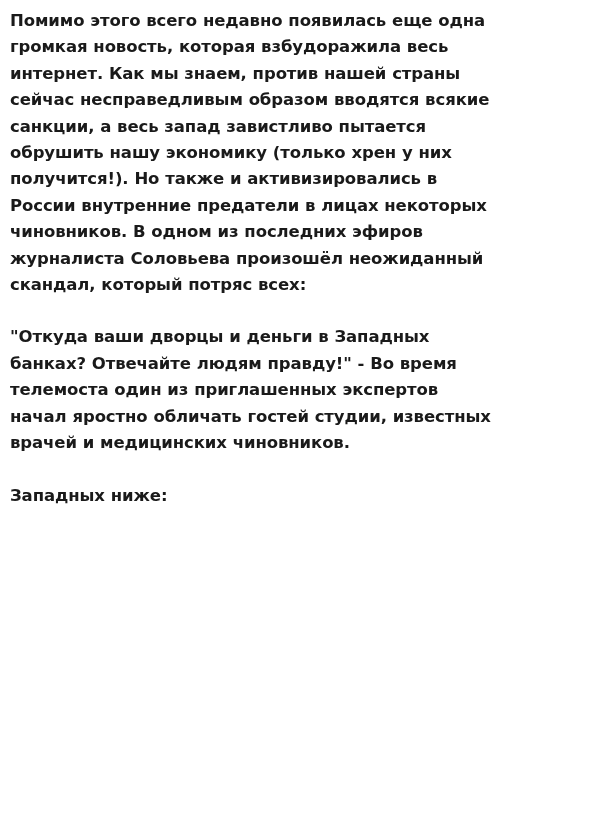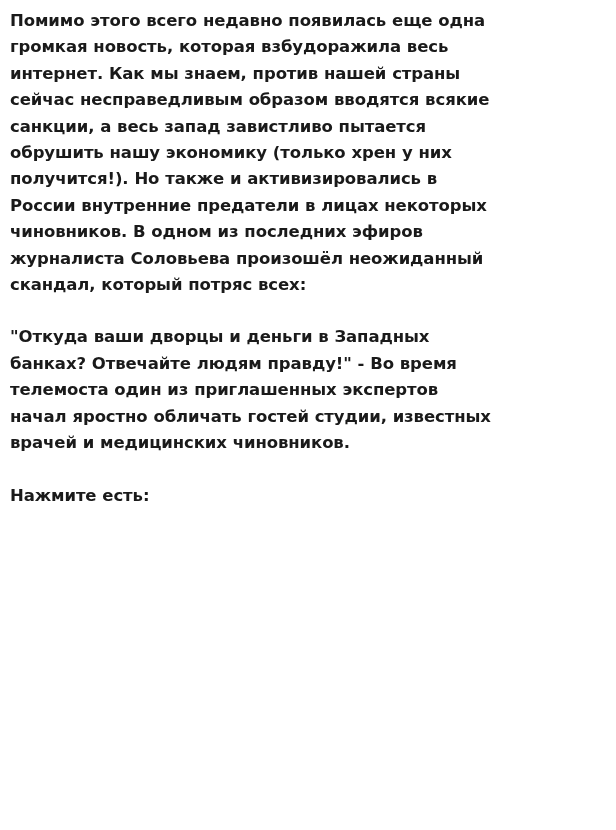--- a/index.html
+++ b/index.html
@@ -39,15 +39,15 @@
     margin-top: 26px;
   }
 </style>
 </head>
 <body>
 
 <div class="page">
   <div class="article">
     <p class="para">Помимо этого всего недавно появилась еще одна громкая новость, которая взбудоражила весь интернет. Как мы знаем, против нашей страны сейчас несправедливым образом вводятся всякие санкции, а весь запад завистливо пытается обрушить нашу экономику (только хрен у них получится!). Но также и активизировались в России внутренние предатели в лицах некоторых чиновников. В одном из последних эфиров журналиста Соловьева произошёл неожиданный скандал, который потряс всех:</p>
     <p class="para">"Откуда ваши дворцы и деньги в Западных банках? Отвечайте людям правду!" - Во время телемоста один из приглашенных экспертов начал яростно обличать гостей студии, известных врачей и медицинских чиновников.</p>
-    <p class="para">Нажмите есть:</p>
+    <p class="para">Западных ниже:</p>
   </div>
 </div>
 
 </body></html>

